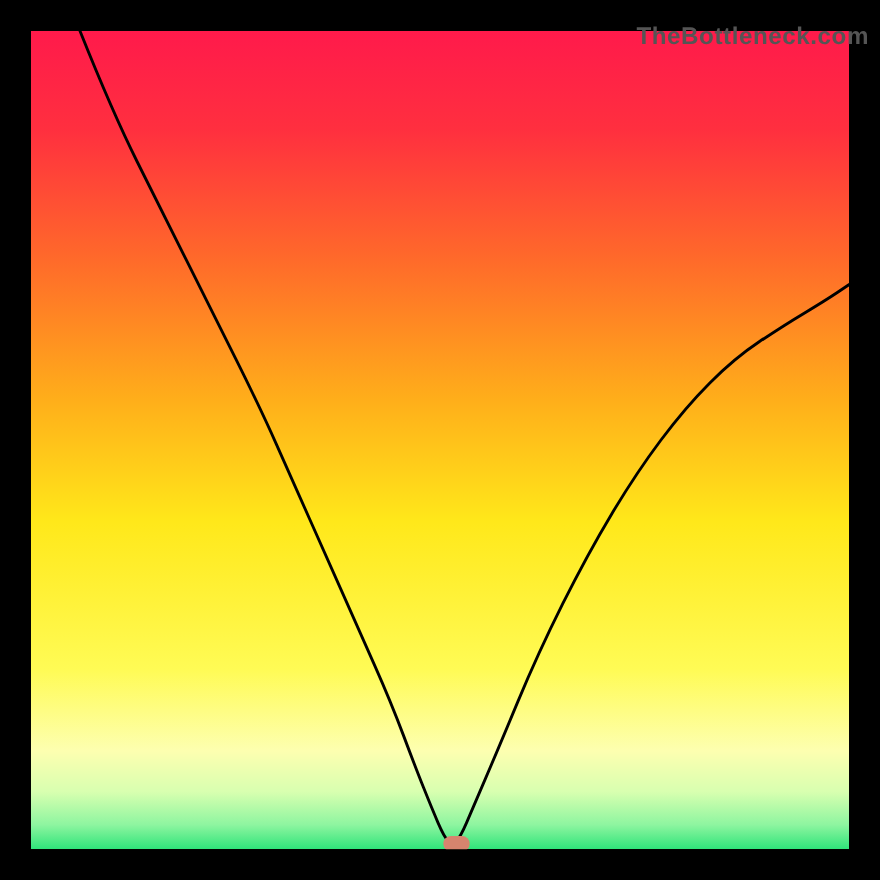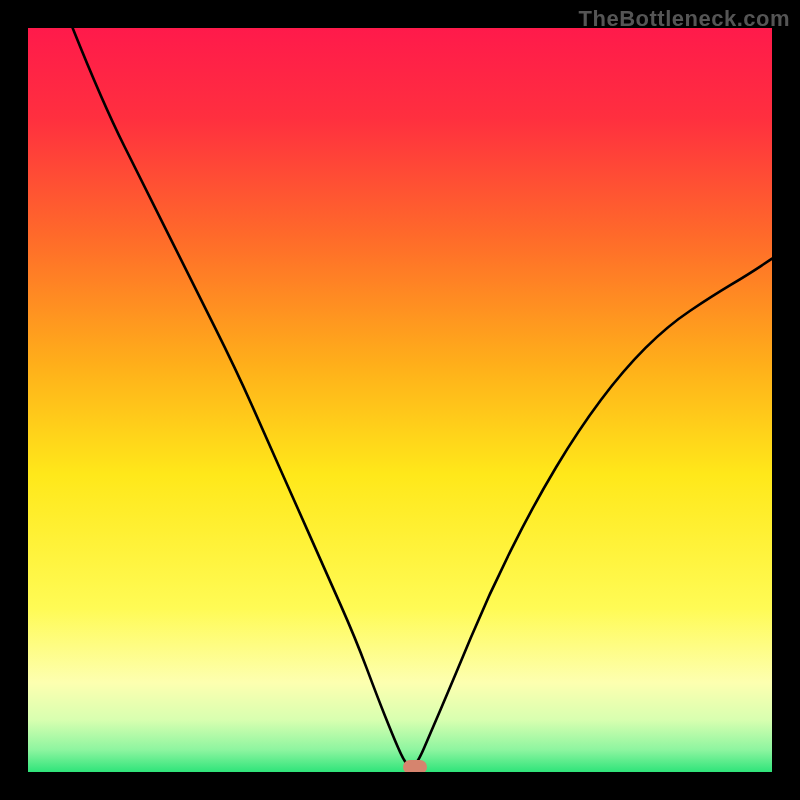--- a/index.html
+++ b/index.html
@@ -11,21 +11,21 @@
     font-family: Arial, Helvetica, sans-serif;
   }
   .frame {
     position: relative;
     width: 800px;
     height: 800px;
     background: #000;
   }
   .watermark {
     position: absolute;
-    top: 6px;
+    top: 20px;
     right: 10px;
     color: #555;
     font-size: 22px;
     font-weight: 600;
     letter-spacing: 0.5px;
     z-index: 50;
   }
   .plot {
     position: absolute;
     left: 28px;

